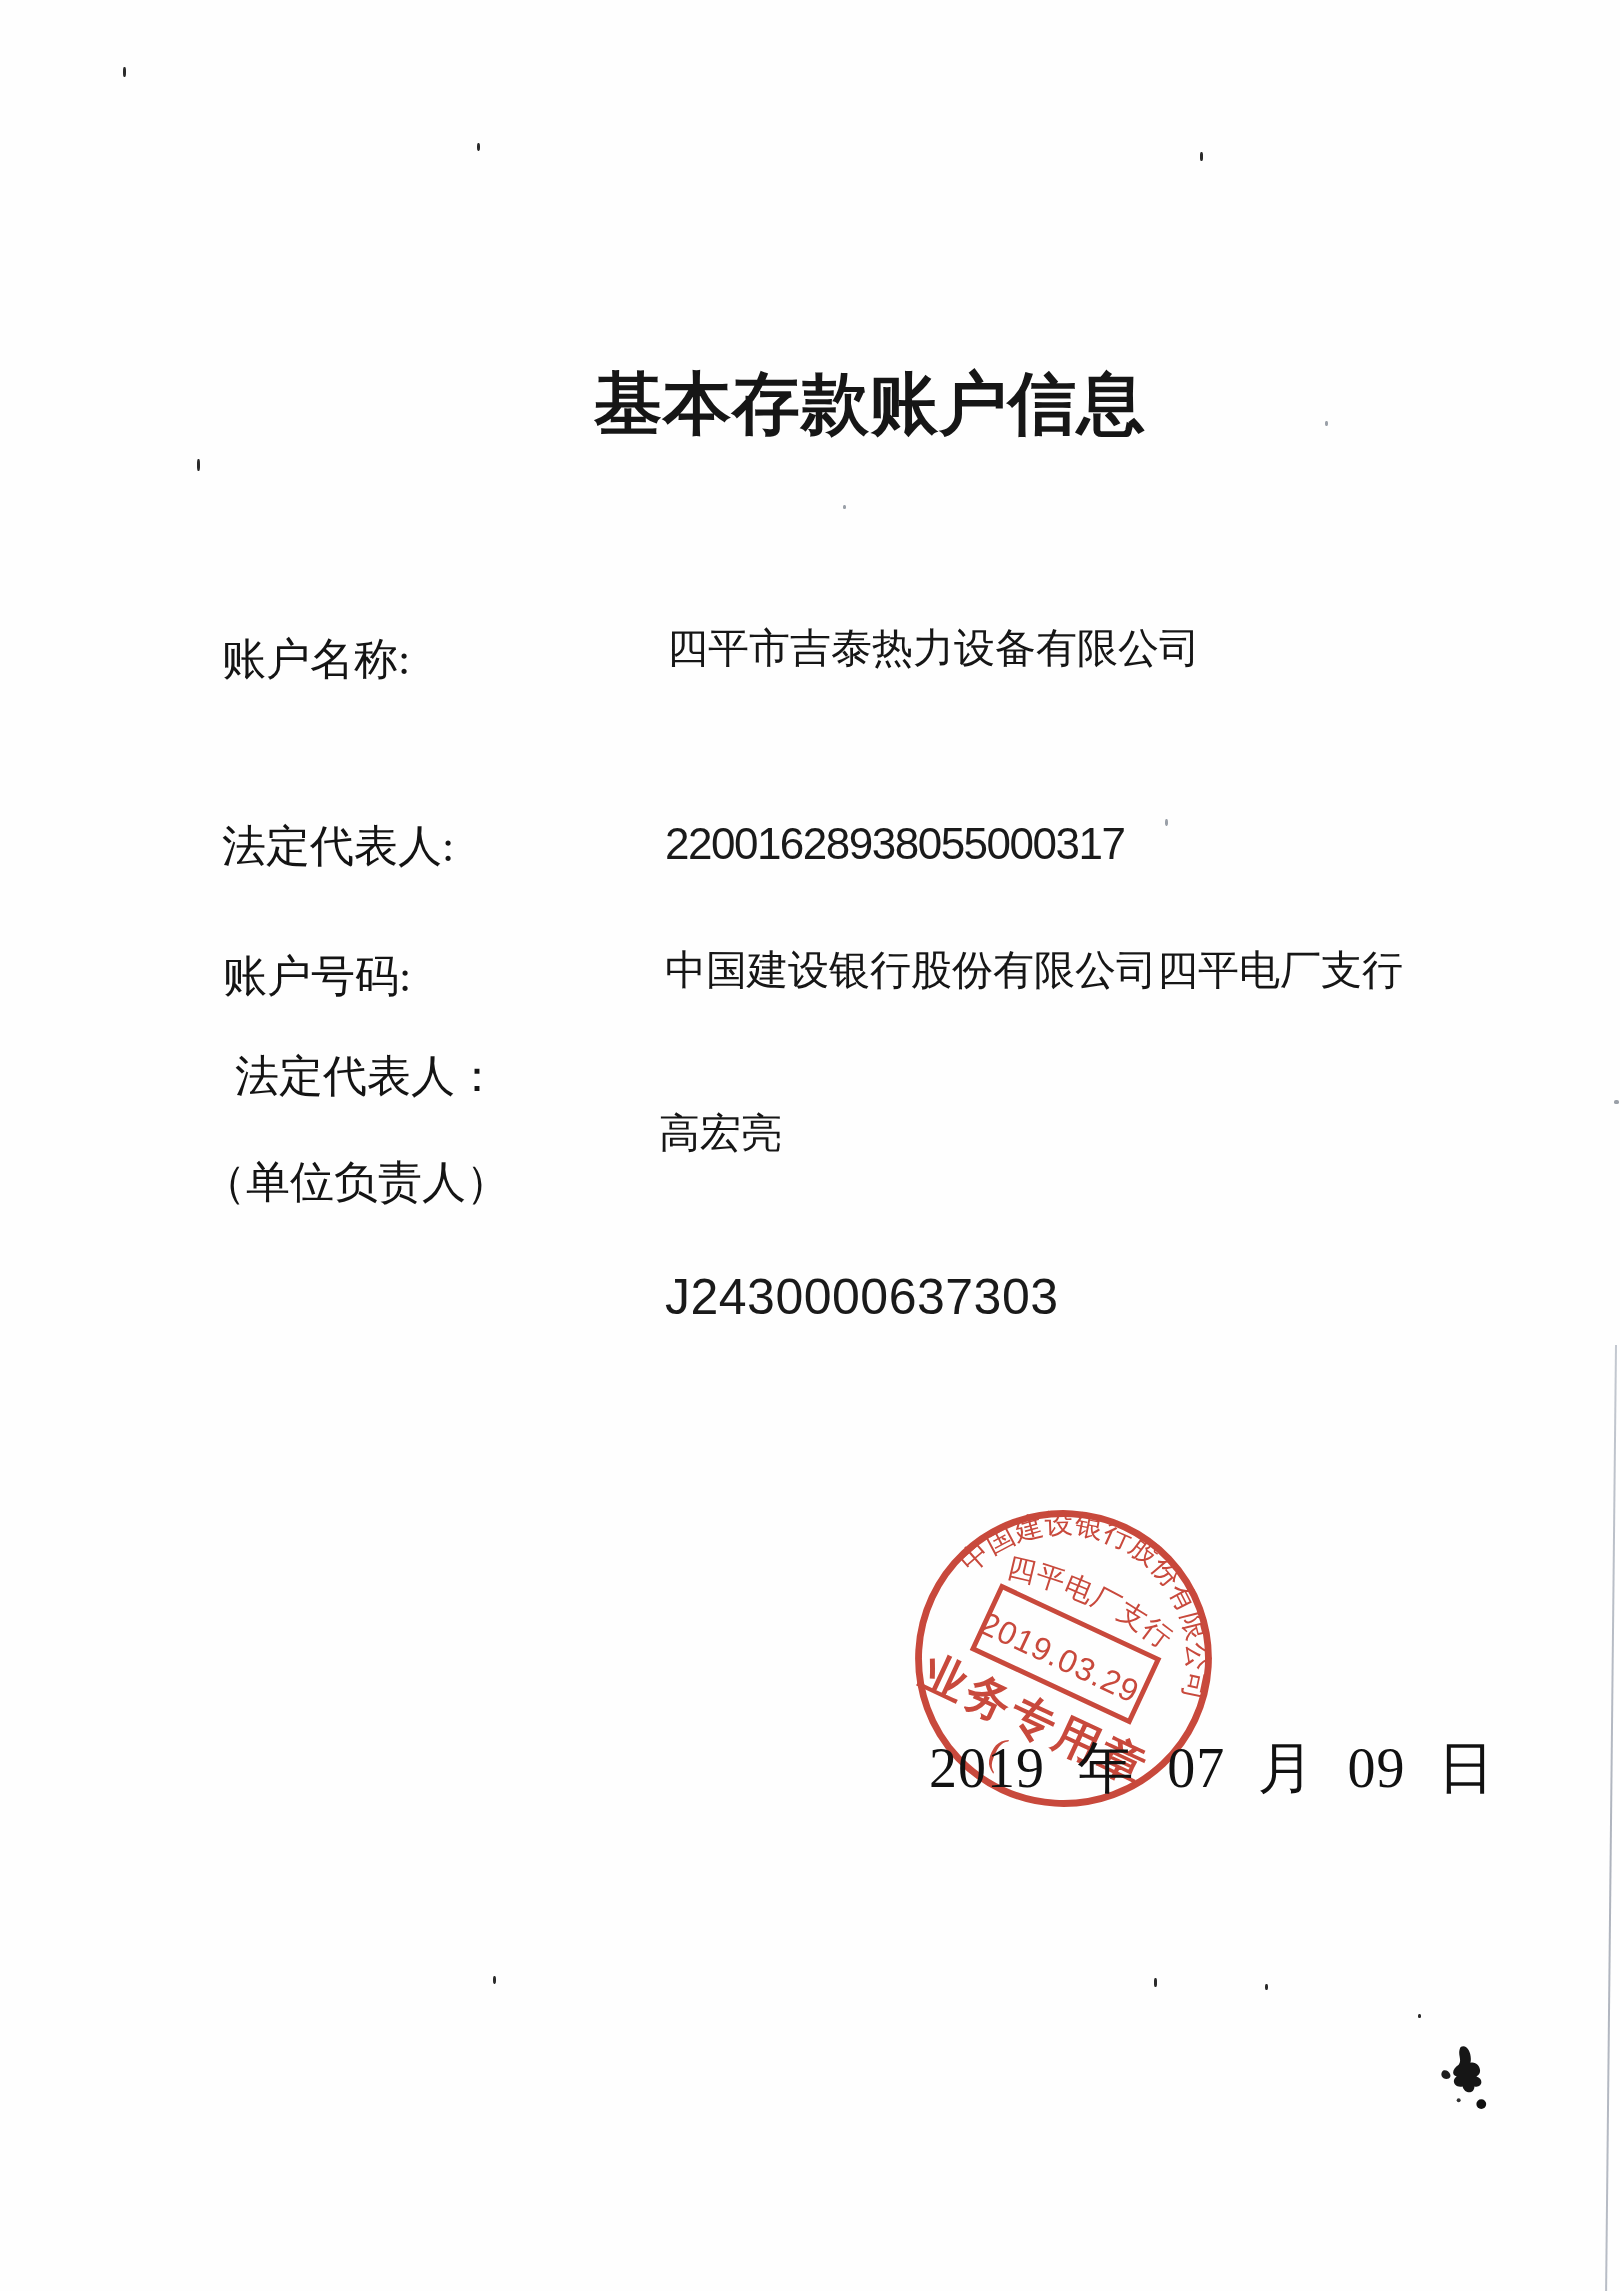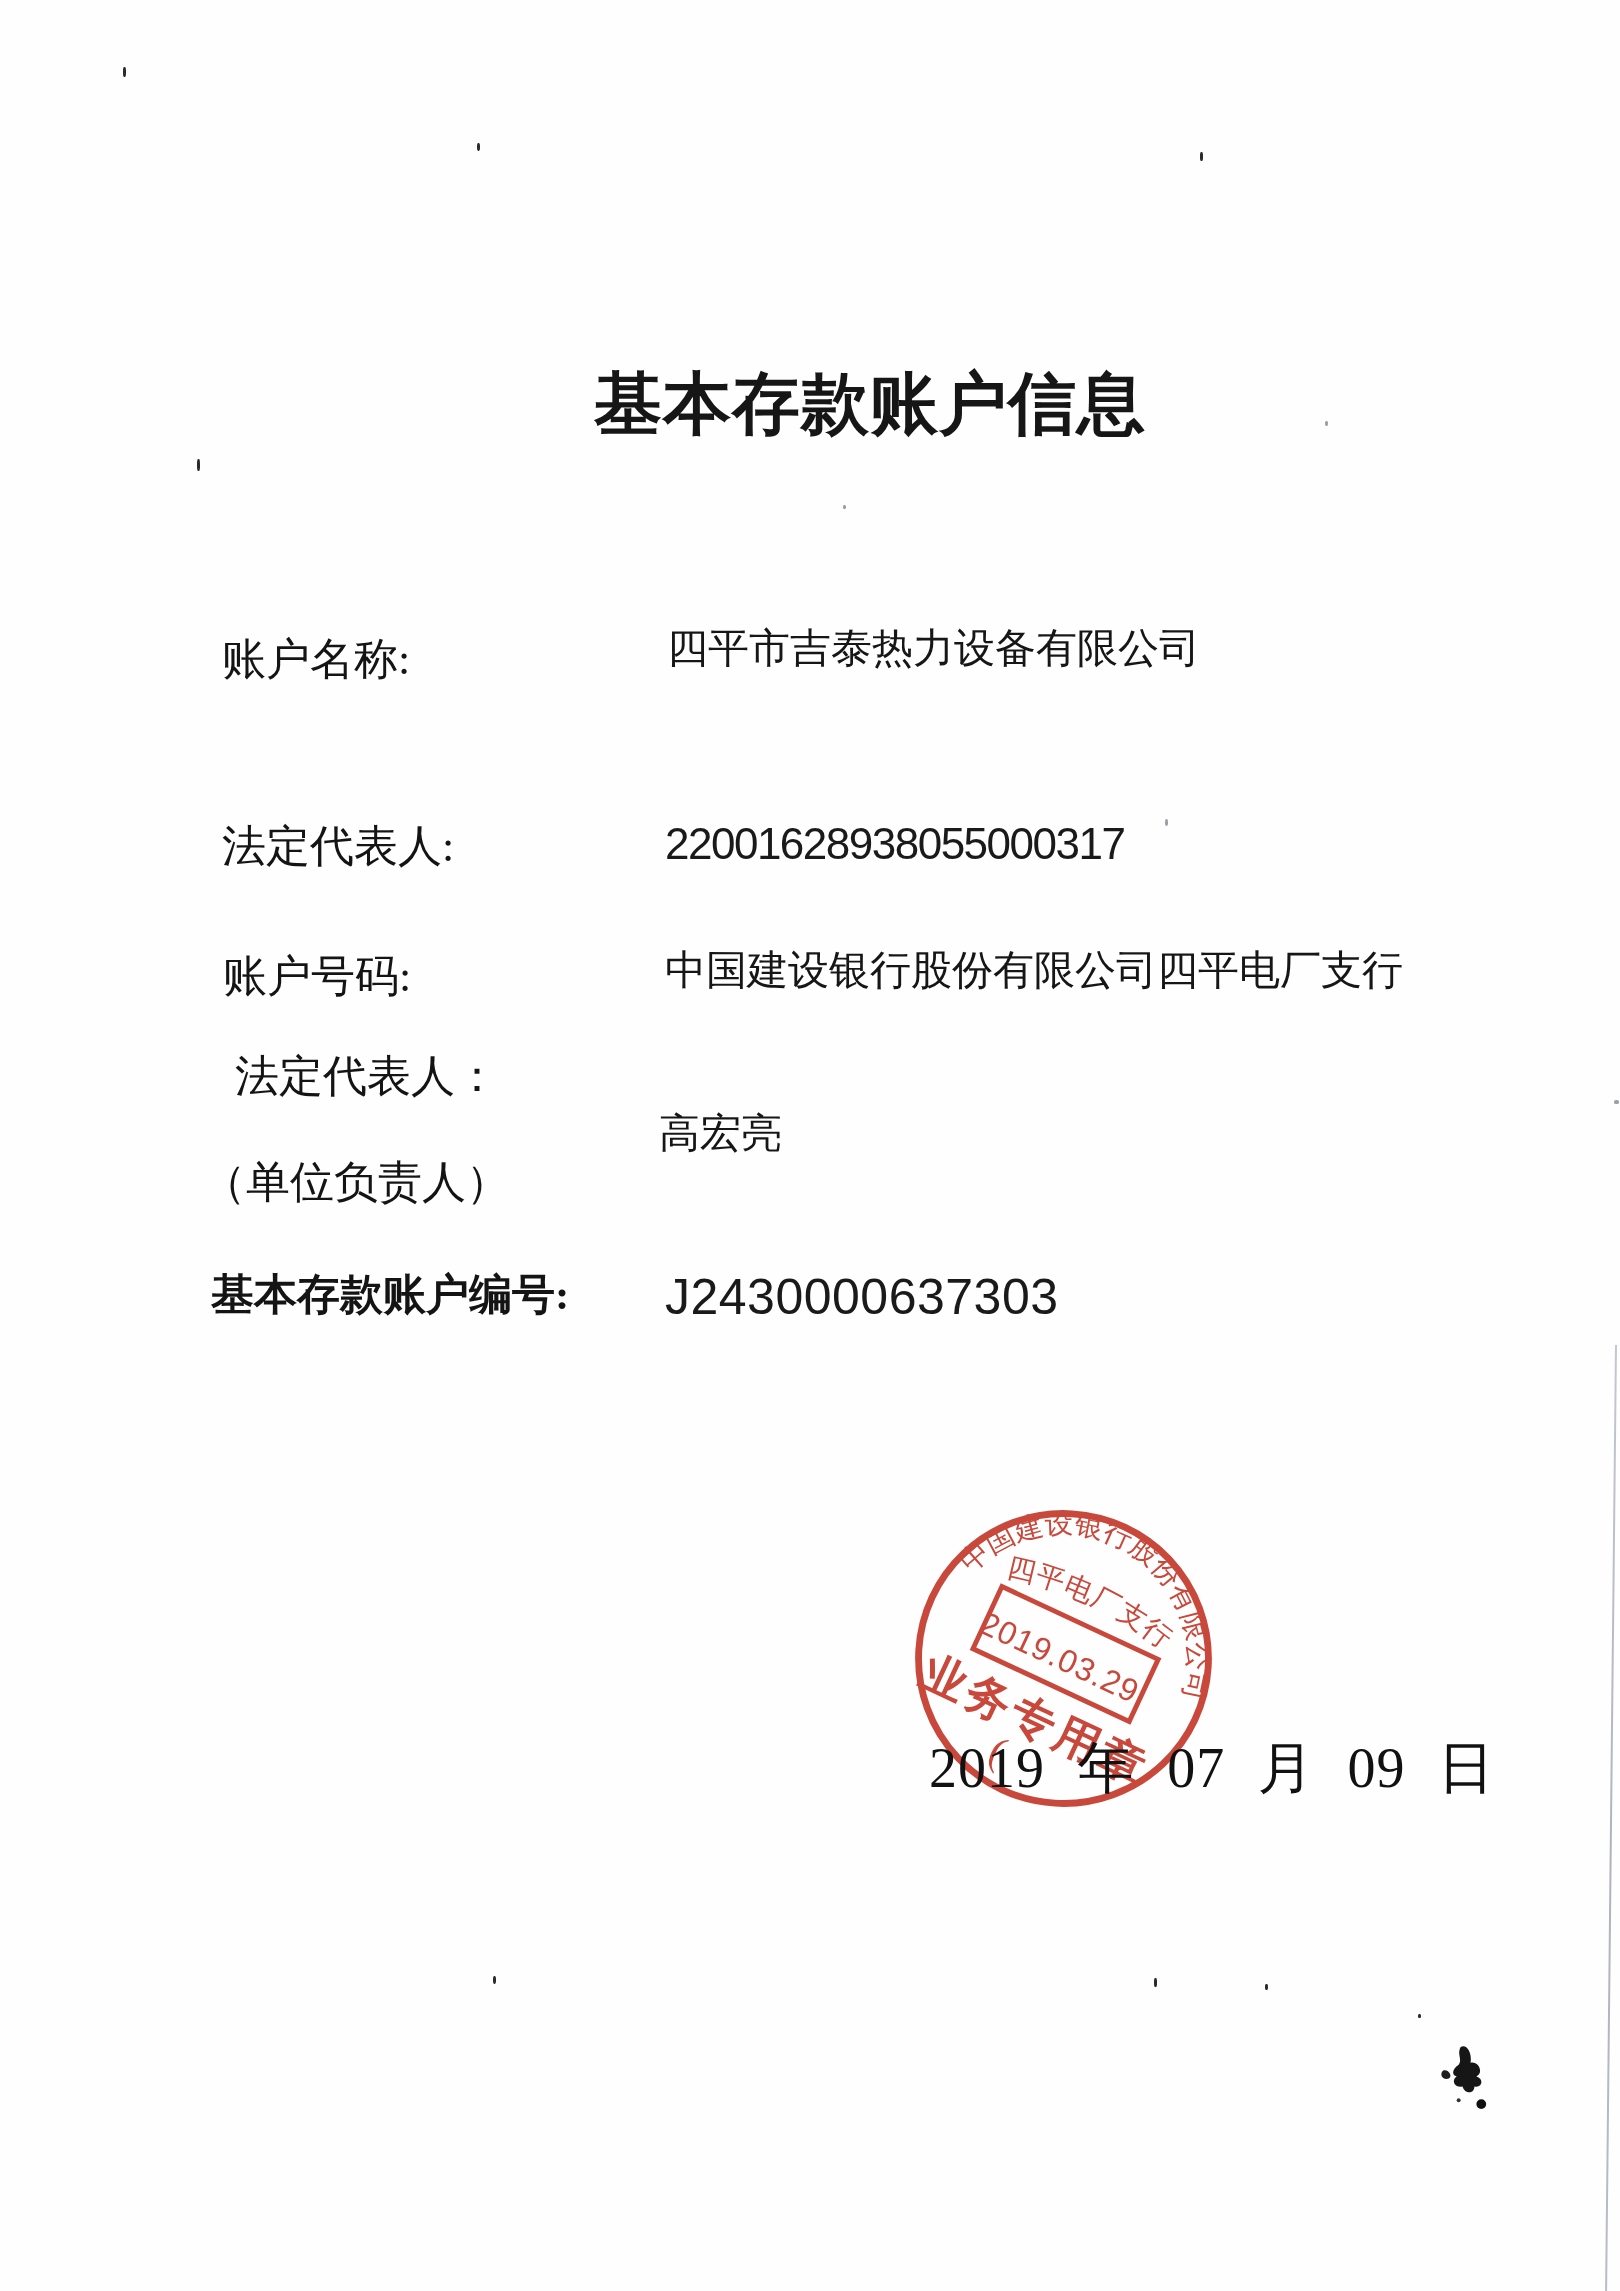--- a/index.html
+++ b/index.html
@@ -84,21 +84,20 @@
   <div class="abs label r2l">法定代表人:</div>
   <div class="abs value num r2v">22001628938055000317</div>
 
   <div class="abs label r3l">账户号码:</div>
   <div class="abs label r4l1">法定代表人：</div>
 
   <div class="abs value r3v">中国建设银行股份有限公司四平电厂支行</div>
   <div class="abs label r4l2">（单位负责人）</div>
   <div class="abs value r4v">高宏亮</div>
 
-  <div class="abs label r5l">基本存款账户编号:</div>
   <div class="abs value num r5v">J2430000637303</div>
 
   <div class="abs stamp">
     <svg width="333" height="339" viewBox="-170 -173 340 346">
       <defs>
         <path id="ringArc" d="M -123,-35.3 A 128,128 0 0 1 127.5,-11.2"></path>
         <path id="branchArc" d="M -85,-52 Q 0,-72 85,-52"></path>
       </defs>
       <circle cx="0" cy="0" r="148" class="seal-ring"></circle>
       <text class="seal-text ring-t">

